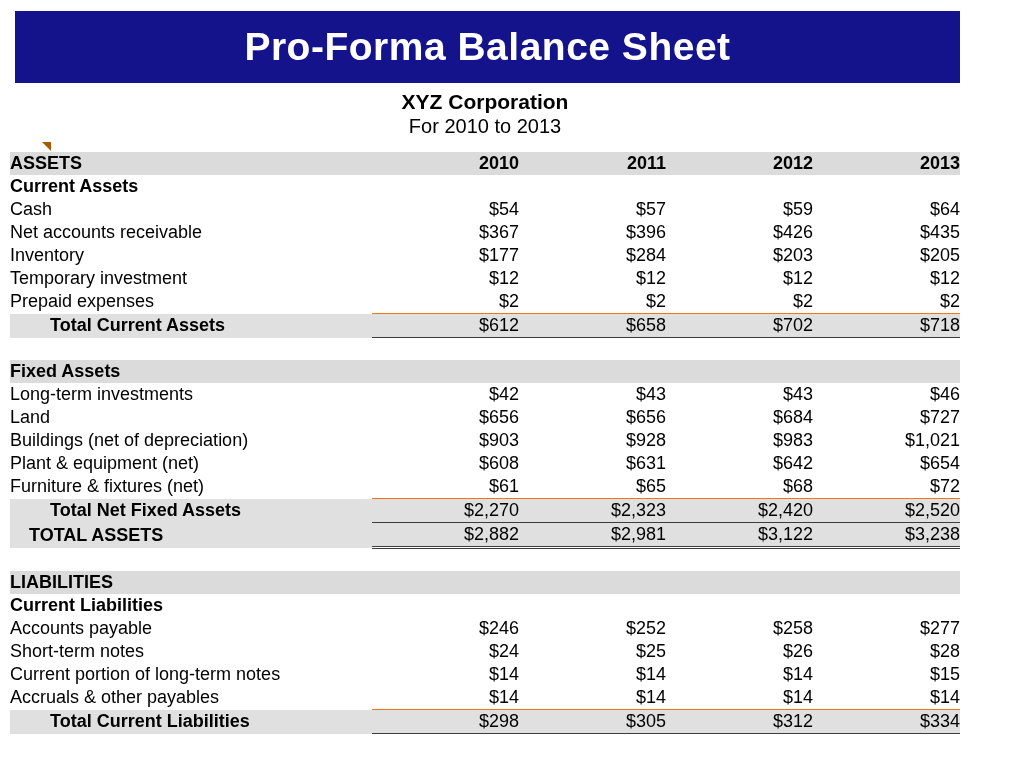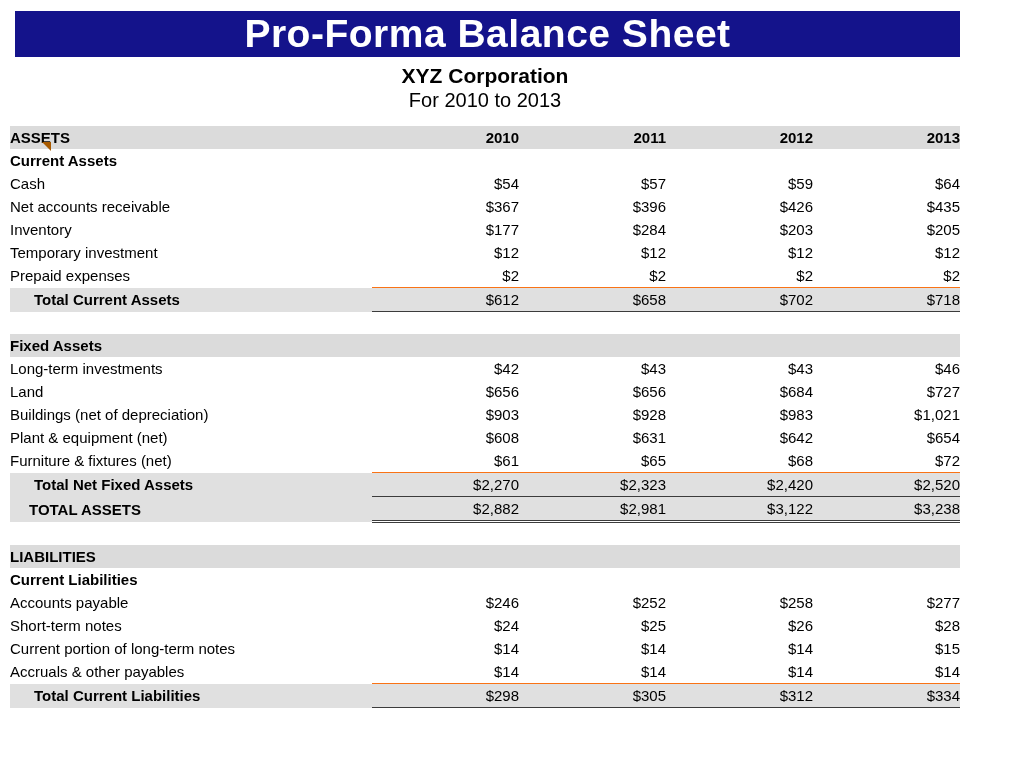--- a/index.html
+++ b/index.html
@@ -6,21 +6,21 @@
   body {
     width: 1024px; height: 770px;
     background: #ffffff;
     position: relative;
     overflow: hidden;
     font-family: "Liberation Sans", sans-serif;
     color: #000000;
   }
   .banner {
     margin: 11px 0 0 15px;
-    width: 945px; height: 46px;
+    width: 945px; height: 72px;
     background: #14138B;
     display: flex; align-items: center; justify-content: center; text-align: center;
   }
   .banner-title {
     color: #ffffff;
     font-weight: bold;
     font-size: 39px;
     letter-spacing: 0.5px;
     white-space: nowrap;
   }
@@ -32,30 +32,30 @@
     position: absolute; left: 42px; top: 142px;
     width: 9px; height: 9px;
     background: #A85A00;
     clip-path: polygon(0 0, 100% 0, 100% 100%);
   }
   table.bs {
     border-collapse: collapse;
     table-layout: fixed;
     width: 950px;
     margin: 17px 0 5px 10px;
-    font-size: 15px;
+    font-size: 18px;
   }
   table.bs td { height: 23px; padding: 0; vertical-align: middle; overflow: hidden; white-space: nowrap; }
   td.label { padding-left: 10px; text-align: left; }
   td.num   { text-align: right; padding-right: 12px; }
   tr.band td  { background: #DBDBDB; }
   tr.band td.label, tr.band td.num { font-weight: bold; }
   tr.sub td.label { font-weight: bold; }
   tr.total td, tr.grand td { background: #E0E0E0; }
-  tr.total td.label { font-weight: bold; padding-left: 24px; }
+  tr.total td.label { font-weight: bold; padding-left: 40px; }
   tr.grand td.label { font-weight: bold; padding-left: 19px; }
   tr.total td.num, tr.grand td.num {
     border-top: 1px solid #f97316;
     border-bottom: 1px solid #3C3C3C;
   }
   tr.grand td.num { border-bottom: 3px double #3C3C3C; }
   tr.spacer td { height: 22px; background: #ffffff; }
 </style>
 </head>
 <body>

